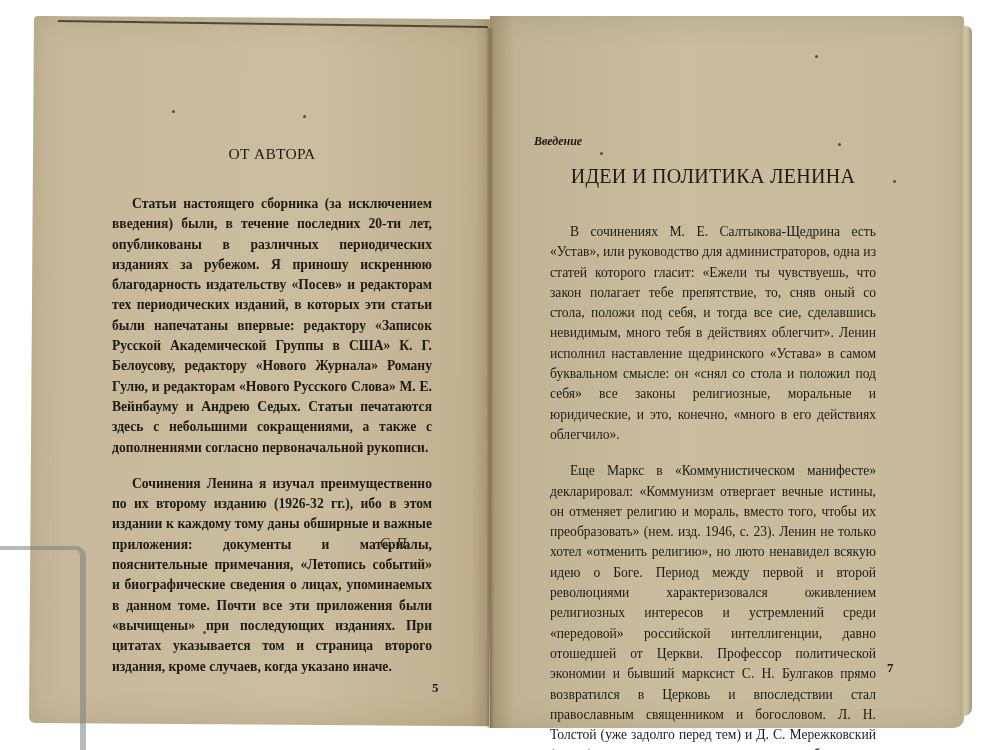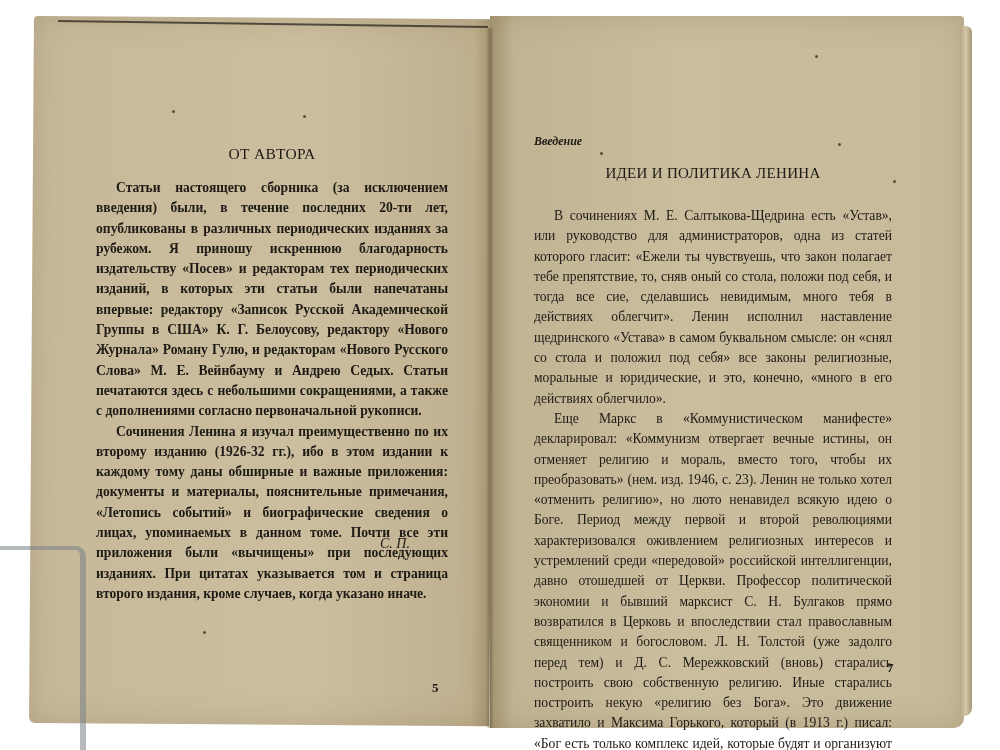--- a/index.html
+++ b/index.html
@@ -34,34 +34,34 @@
     }
     .top-rule {
       position: absolute; left: 58px; top: 20px; width: 430px; height: 2px;
       background: #2a251d; opacity: 0.75; transform: rotate(0.8deg); transform-origin: left;
     }
     .gutter {
       position: absolute; left: 486px; top: 28px; width: 8px; height: 700px;
       background: linear-gradient(90deg, rgba(90,75,50,0.0), rgba(90,75,50,0.45), rgba(90,75,50,0.0));
     }
     .text-block { position: absolute; font-size: 13.6px; line-height: 20.3px; text-align: justify; }
-    .text-block p { margin: 0; text-indent: 20px; }
+    .text-block p { margin: 16px; text-indent: 20px; }
     .left-block { left: 96px; top: 178px; width: 352px; font-weight: bold; }
     .right-block { left: 534px; top: 206px; width: 358px; }
     .heading-left {
       position: absolute; left: 96px; top: 145px; width: 352px; text-align: center;
       font-size: 15.5px; letter-spacing: 0.3px;
     }
     .kicker {
       position: absolute; left: 534px; top: 134px; width: 358px; text-align: left;
       font-style: italic; font-weight: bold; font-size: 12px;
     }
     .heading-right {
       position: absolute; left: 534px; top: 165px; width: 358px; text-align: center;
-      font-size: 15px; letter-spacing: 0.3px;
+      font-size: 20px; letter-spacing: 0.3px;
     }
     .signature {
       position: absolute; left: 380px; top: 536px; font-style: italic; font-weight: normal; font-size: 14px;
     }
     .page-num { position: absolute; font-size: 13px; font-weight: bold; }
     .page-num-left { left: 432px; top: 680px; }
     .page-num-right { left: 887px; top: 660px; }
     .acetate {
       position: absolute; left: 0; top: 546px; width: 80px; height: 200px;
       border-top: 4px solid rgba(120,130,135,0.55);

